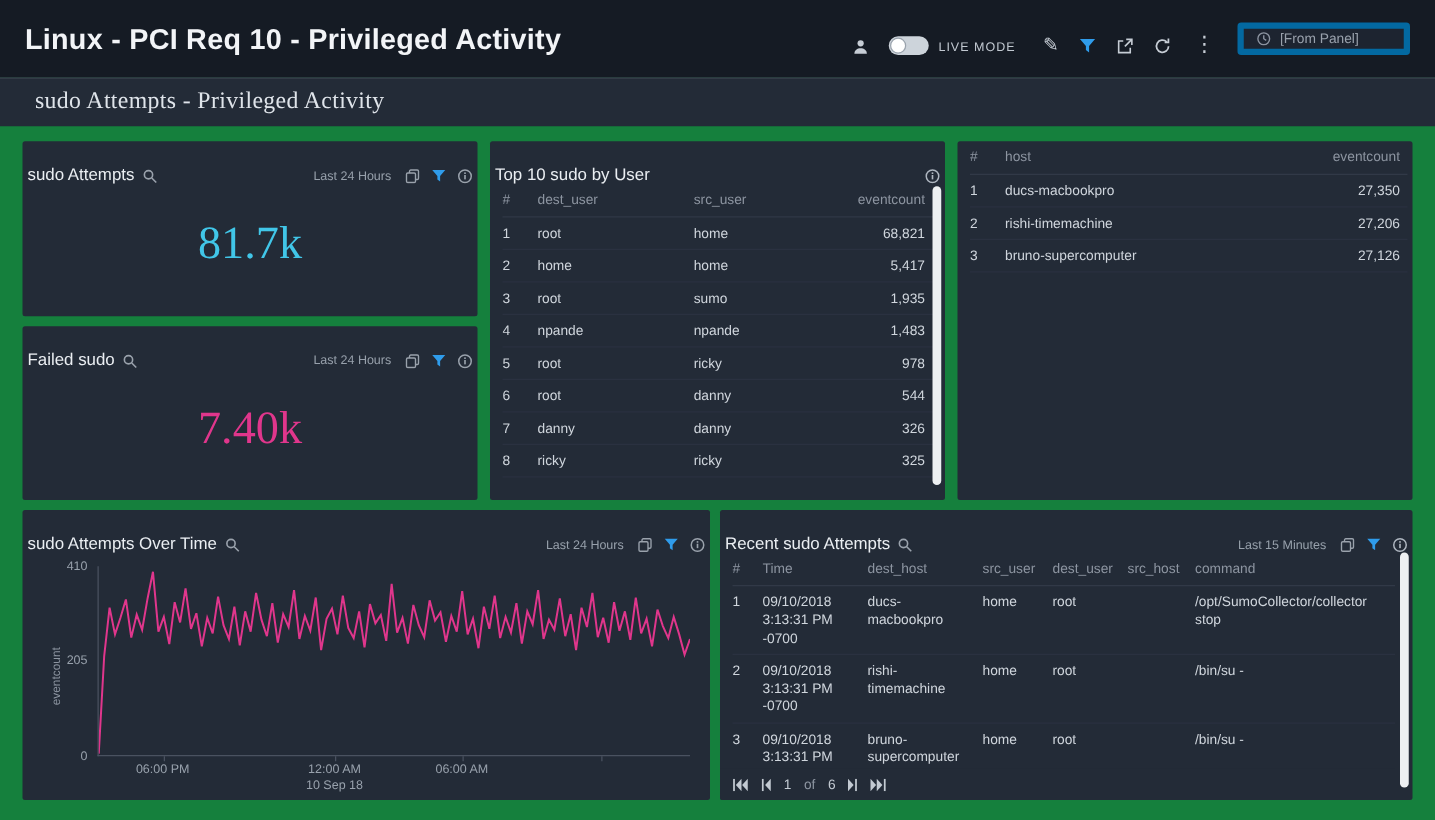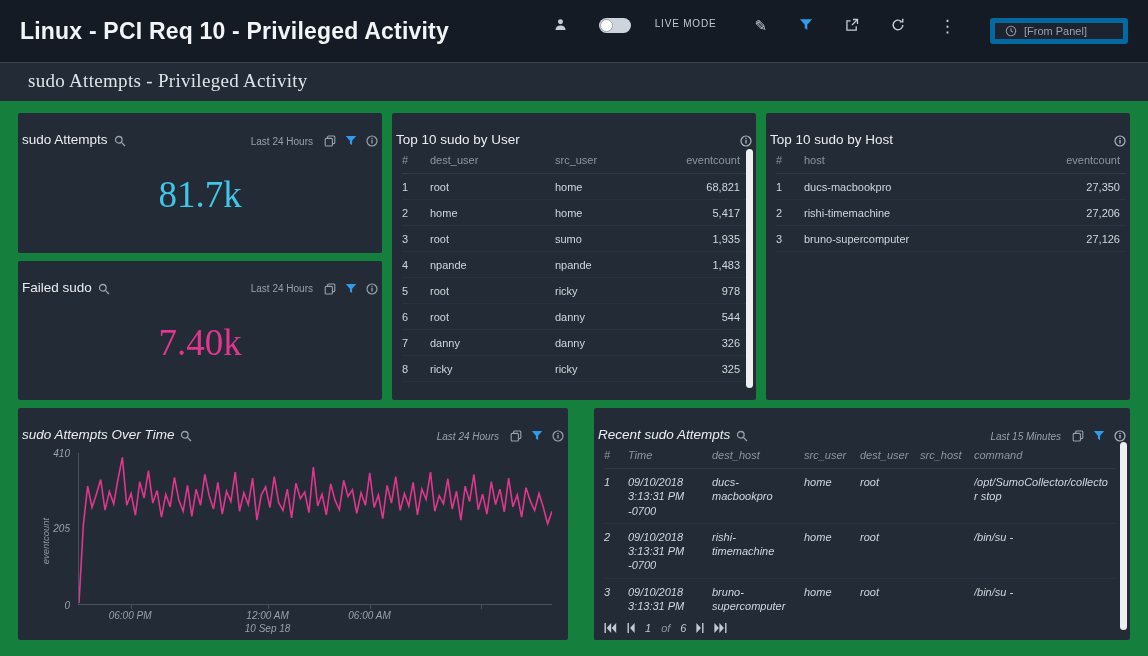--- a/index.html
+++ b/index.html
@@ -3,39 +3,39 @@
 <meta charset="utf-8">
 <style>
   * { margin:0; padding:0; box-sizing:border-box; }
   html,body { background:#10151d; }
   body { font-family:"Liberation Sans", sans-serif; }
   .app { width:1148px; height:656px; background:#15803d; overflow:hidden; position:relative; }
 
   
   .topbar { height:62px; background:#151b24; display:flex; align-items:center; padding:0 20px; }
   .topbar-title { font-size:23px; font-weight:bold; color:#f2f4f7; letter-spacing:.2px; flex:1; }
-  .controls { display:flex; align-items:flex-start; gap:32px; }
+  .controls { display:flex; align-items:flex-end; gap:16px; }
   .icn { display:inline-flex; align-items:center; justify-content:center; cursor:pointer; }
   .icn svg { display:block; }
   .glyph { color:#c6cdd5; font-size:15px; line-height:1; }
   .kebab { font-size:17px; padding:0 2px; }
   .toggle { width:32px; height:15px; border-radius:9px; background:#cdd4db; position:relative; display:inline-block; cursor:pointer; }
   .knob { width:13px; height:13px; border-radius:50%; background:#ffffff; border:1px solid #9aa3ad; position:absolute; left:1px; top:1px; }
   .live-label { font-size:10px; letter-spacing:.8px; color:#c2c9d1; margin-left:-8px; margin-right:6px; }
   .from-panel { height:26px; min-width:138px; border:5px solid #0369a1; background:#1d2430; border-radius:3px; display:flex; align-items:center; gap:7px; padding:0 10px; color:#99a1ac; font-size:11px; cursor:pointer; font-family:inherit; }
 
   
   .subheader { background:#232b37; border-top:1px solid #3a414d; padding:7px 28px 9px; }
   .subheader-title { font-family:"Liberation Serif", serif; font-size:19px; color:#dfe4ea; letter-spacing:.3px;margin-top:23px; }
 
   
   .content { padding:12px 18px 0; }
   .grid-top { display:grid; grid-template-columns:1fr 1fr 1fr; gap:10px; height:287px; }
   .col-stack { display:grid; grid-template-rows:1fr 1fr; gap:8px; }
-  .grid-bottom { display:grid; grid-template-columns:550px 1fr; gap:26px; height:232px; margin-top:8px;font-style:italic; }
+  .grid-bottom { display:grid; grid-template-columns:550px 1fr; gap:8px; height:232px; margin-top:8px; }
 
   
   .panel { background:#232b37; border-radius:2px; position:relative; overflow:hidden; display:flex; flex-direction:column; }
   .phead { display:flex; align-items:flex-end; height:34px; padding:0 4px; flex:0 0 auto; }
   .ptitle { font-size:13.5px; color:#eaeef2; margin-right:6px; white-space:nowrap; }
   .pright { margin-left:auto; display:flex; align-items:center; gap:9px; }
   .trange { font-size:10px; color:#97a0ab; margin-right:2px; white-space:nowrap; }
 
   .bigval { flex:1; display:flex; align-items:center; justify-content:center; font-family:"Liberation Serif", serif; font-size:37px; padding-bottom:10px; }
   .cyan { color:#41c6e8; }
@@ -276,32 +276,20 @@
                 <div class="cell">ricky</div>
                 <div class="cell">ricky</div>
                 <div class="cell">325</div>
               </div>
             </div>
         </div>
         <div class="scrollbar sb-user"></div>
       </section>
 
       <section class="panel">
-        <div class="phead">
-          <span class="ptitle">Top 10 sudo by Host</span>
-          <span class="pright">
-            <span class="icn">
-              <svg width="12" height="12" viewBox="0 0 12 12">
-                  <circle cx="6" cy="6" r="5" fill="none" stroke="#aeb6c0" stroke-width="1.2"></circle>
-                  <rect x="5.35" y="5" width="1.3" height="3.5" fill="#aeb6c0"></rect>
-                  <rect x="5.35" y="2.9" width="1.3" height="1.3" fill="#aeb6c0"></rect>
-                </svg>
-            </span>
-          </span>
-        </div>
         <div class="ttable tbl-host" id="tbl-host">
           <div class="thead">
               <div class="cell">#</div>
               <div class="cell">host</div>
               <div class="cell">eventcount</div>
             </div>
           <div>
               <div class="trow">
                 <div class="cell">1</div>
                 <div class="cell">ducs-macbookpro</div>

